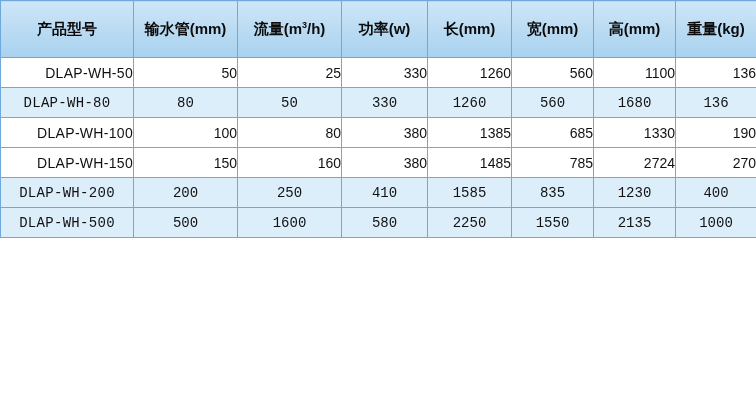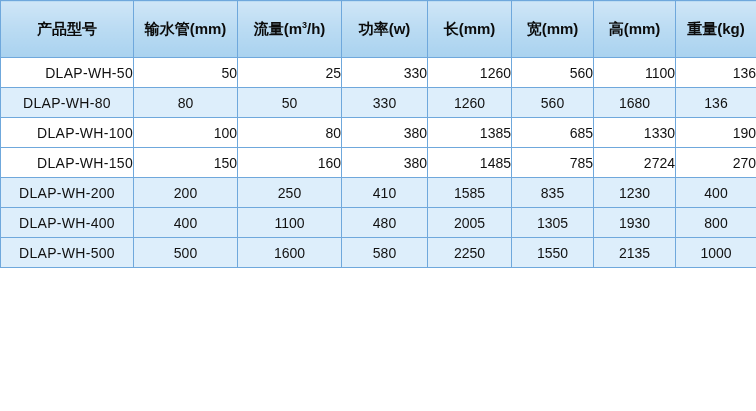--- a/index.html
+++ b/index.html
@@ -38,20 +38,21 @@
   .spec-table tbody td {
     height: 29px;
     font-size: 14px;
   }
   tr.row-odd td {
     background: #ffffff;
     text-align: right;
   }
   tr.row-even td {
     background: #ddeefb;
+    font-family: Liberation Mono, monospace;
   }
   
   col.c0 { width: 133px; }
   col.c1 { width: 104px; }
   col.c2 { width: 104px; }
   col.c3 { width: 86px; }
   col.c4 { width: 84px; }
   col.c5 { width: 82px; }
   col.c6 { width: 82px; }
   col.c7 { width: 81px; }
@@ -136,30 +137,20 @@
       <td class="model">DLAP-WH-200</td>
       <td>200</td>
       <td>250</td>
       <td>410</td>
       <td>1585</td>
       <td>835</td>
       <td>1230</td>
       <td>400</td>
     </tr>
     <tr class="row-even">
-      <td class="model">DLAP-WH-400</td>
-      <td>400</td>
-      <td>1100</td>
-      <td>480</td>
-      <td>2005</td>
-      <td>1305</td>
-      <td>1930</td>
-      <td>800</td>
-    </tr>
-    <tr class="row-even">
       <td class="model">DLAP-WH-500</td>
       <td>500</td>
       <td>1600</td>
       <td>580</td>
       <td>2250</td>
       <td>1550</td>
       <td>2135</td>
       <td>1000</td>
     </tr>
   </tbody>

